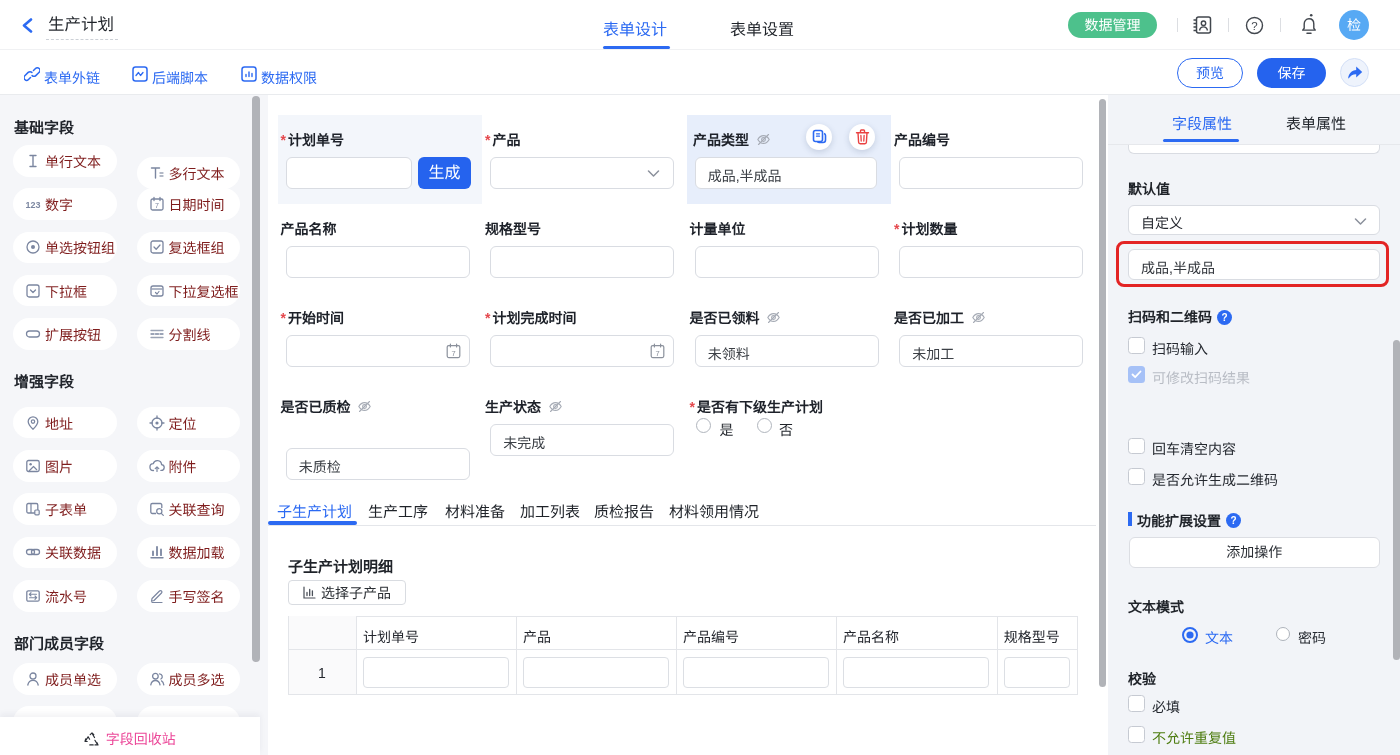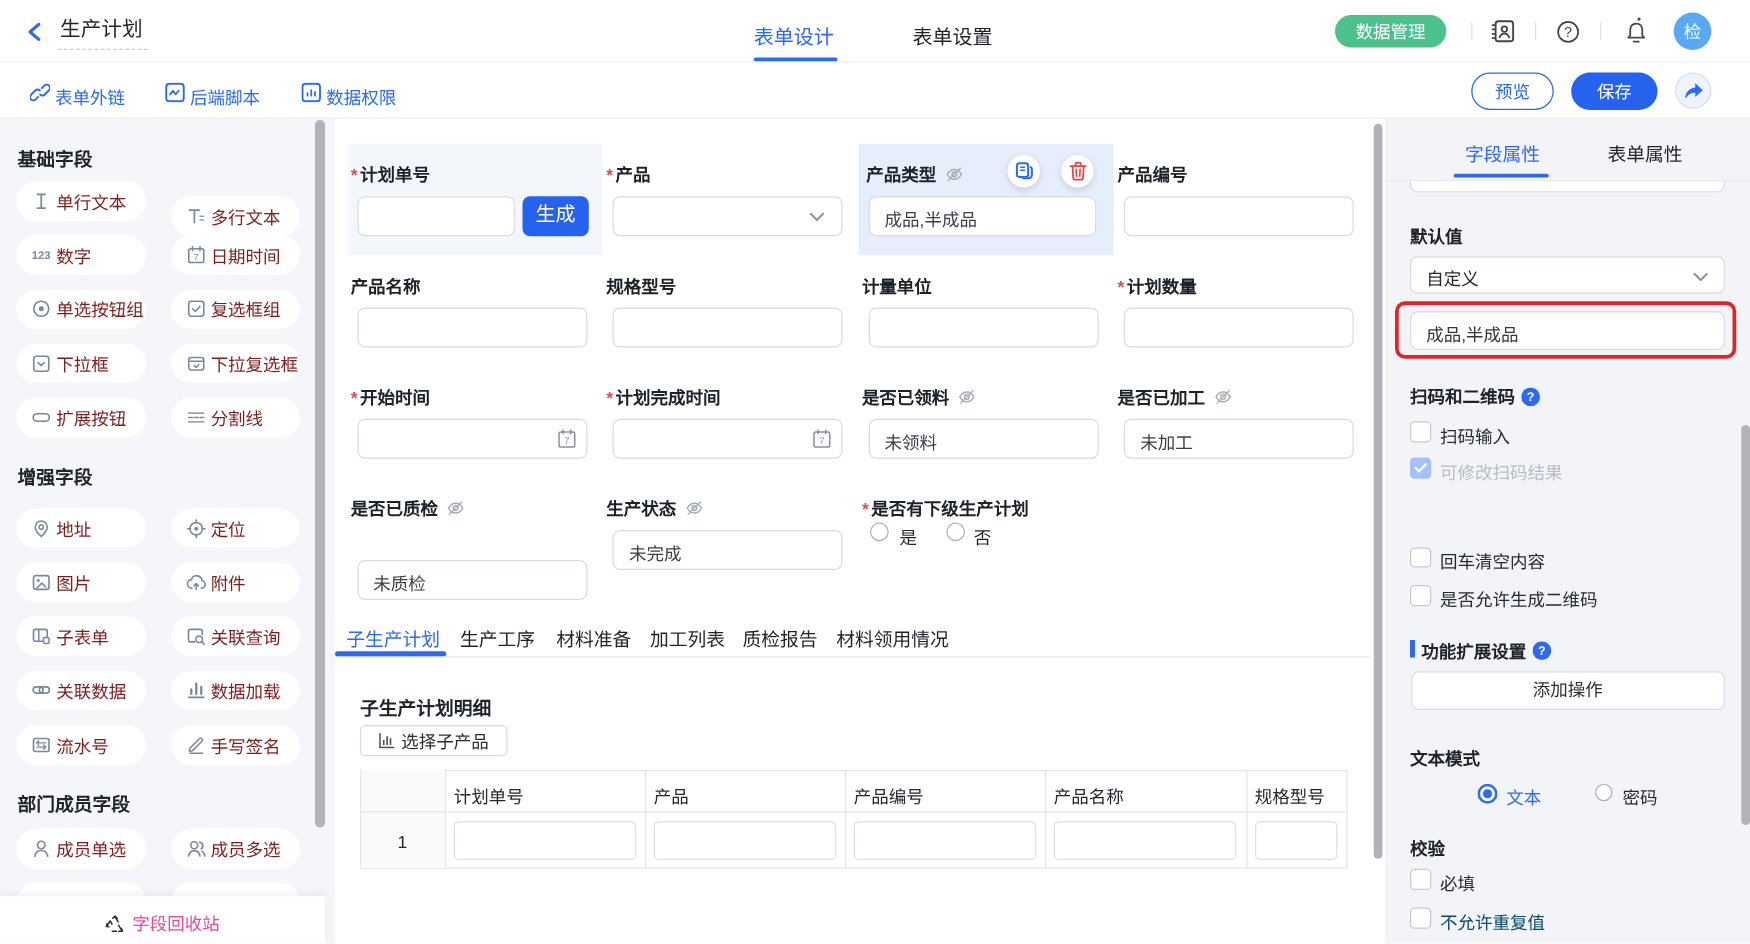--- a/index.html
+++ b/index.html
@@ -535,17 +535,17 @@
         <circle cx="8" cy="8" r="7" fill="none" stroke="#2c6af2" stroke-width="2"></circle>
         <circle cx="8" cy="8" r="3.6" fill="#2c6af2"></circle>
       </svg>
   <div class="abs blue" style="left:97px;top:532px;font-size:14px;">文本</div>
   <div class="abs" style="left:167.5px;top:531.5px;width:14.5px;height:14.5px;border:1px solid #aeb3bb;border-radius:50%;background:#fff;"></div>
   <div class="abs" style="left:190px;top:532px;font-size:14px;color:#262a31;">密码</div>
   <div class="abs bold" style="left:20px;top:573px;">校验</div>
   <div class="abs cb" style="left:20px;top:600px;"></div>
   <div class="abs" style="left:44px;top:600.5px;font-size:14px;color:#262a31;">必填</div>
   <div class="abs cb" style="left:20px;top:631px;"></div>
-  <div class="abs" style="left:44px;top:631.5px;font-size:14px;color:#0c4a6e;">不允许重复值</div>
+  <div class="abs" style="left:44px;top:631.5px;font-size:14px;color:#4d7c0f;">不允许重复值</div>
 </div>
 <div class="abs thumb" style="left:1393px;top:340px;width:6.5px;height:320px;"></div>
 
 </div>
 
 </body></html>

